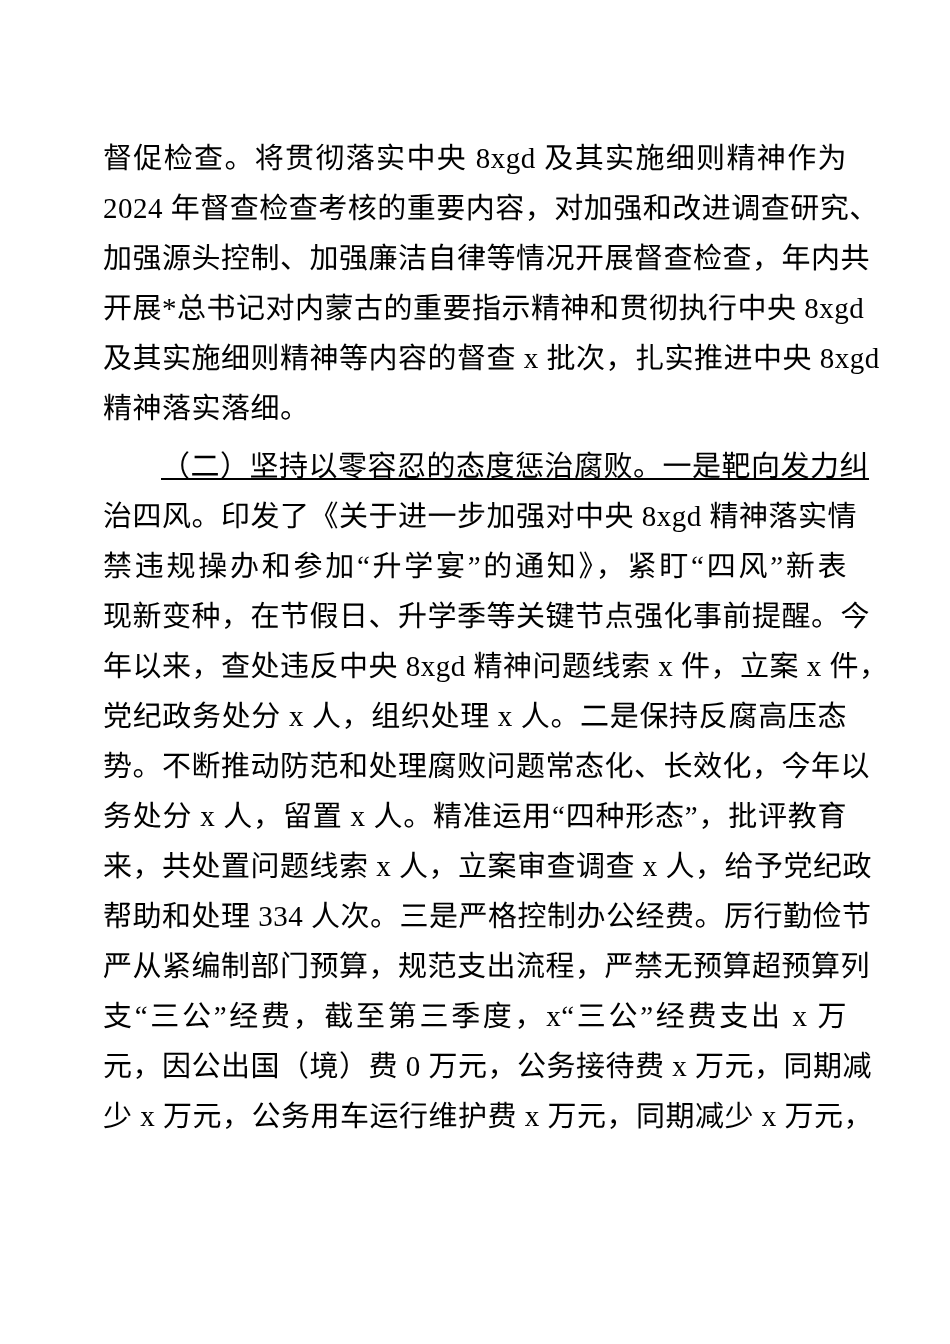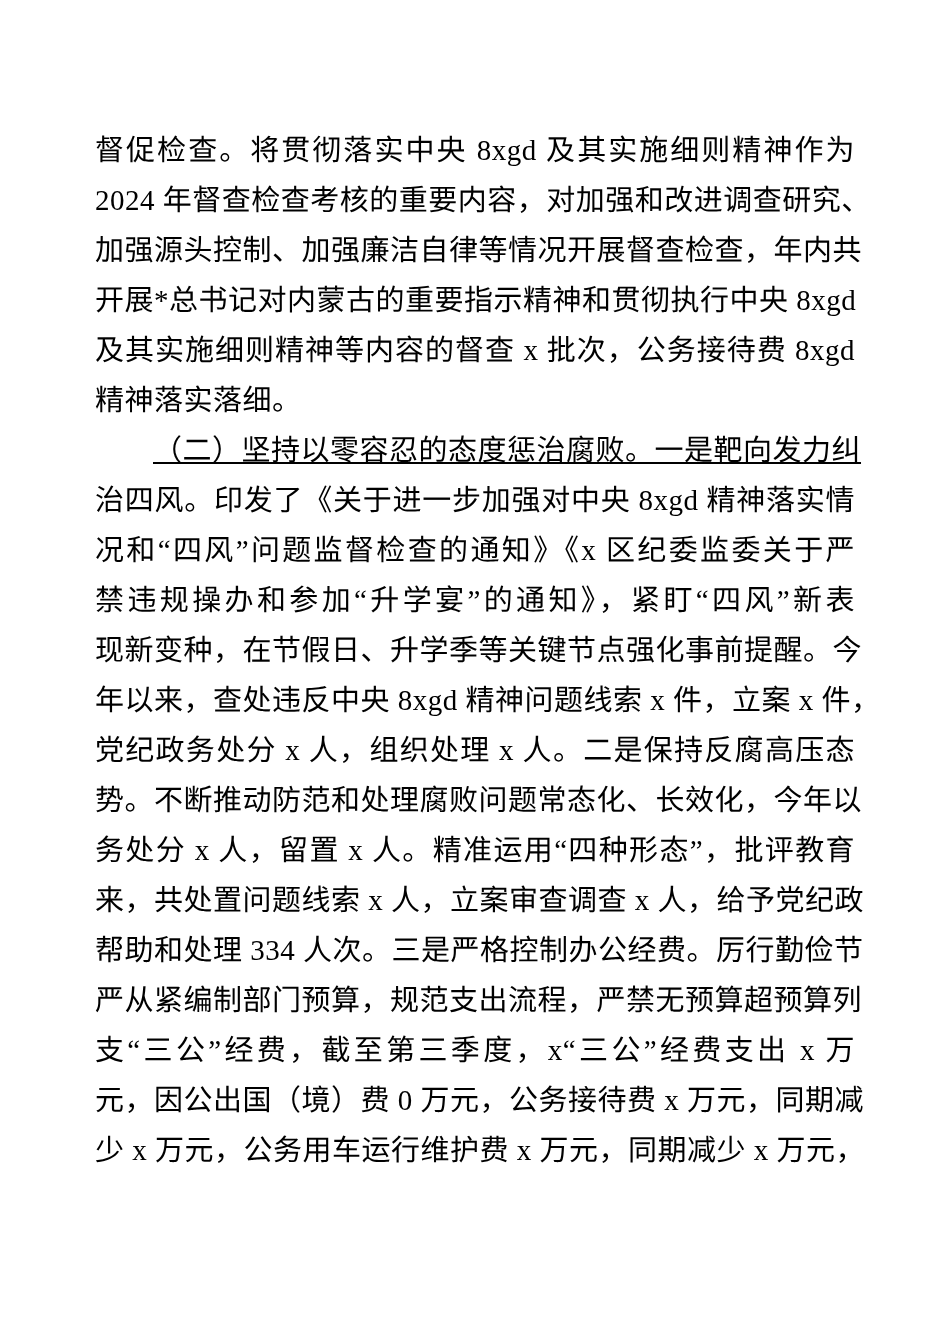--- a/index.html
+++ b/index.html
@@ -17,21 +17,21 @@
     box-sizing: border-box;
     padding: 125px 95px 0 95px;
     overflow: hidden;
     font-family: "Liberation Serif", "DejaVu Serif", serif;
     color: #000000;
   }
   .doc-body {
     width: 760px;
   }
   .paragraph {
-    margin: 0;
+    margin: 8px;
     padding: 0;
   }
   .line {
     font-size: 29px;
     line-height: 50px;
     height: 50px;
     white-space: nowrap;
     text-align: justify;
     
     text-align-last: justify;
@@ -49,27 +49,26 @@
 </head>
 <body>
 
 <div class="page">
   <div class="doc-body">
       <div class="paragraph">
         <div class="line">督促检查。将贯彻落实中央 8xgd 及其实施细则精神作为</div>
         <div class="line">2024 年督查检查考核的重要内容，对加强和改进调查研究、</div>
         <div class="line">加强源头控制、加强廉洁自律等情况开展督查检查，年内共</div>
         <div class="line">开展*总书记对内蒙古的重要指示精神和贯彻执行中央 8xgd</div>
-        <div class="line">及其实施细则精神等内容的督查 x 批次，公务接待费 8xgd</div>
+        <div class="line">及其实施细则精神等内容的督查 x 批次，扎实推进中央 8xgd</div>
         <div class="line para-last">精神落实落细。</div>
       </div>
       <div class="paragraph">
         <div class="line indent">（二）坚持以零容忍的态度惩治腐败。一是靶向发力纠</div>
         <div class="line">治四风。印发了《关于进一步加强对中央 8xgd 精神落实情</div>
-        <div class="line">况和“四风”问题监督检查的通知》《x 区纪委监委关于严</div>
         <div class="line">禁违规操办和参加“升学宴”的通知》，紧盯“四风”新表</div>
         <div class="line">现新变种，在节假日、升学季等关键节点强化事前提醒。今</div>
         <div class="line">年以来，查处违反中央 8xgd 精神问题线索 x 件，立案 x 件，</div>
         <div class="line">党纪政务处分 x 人，组织处理 x 人。二是保持反腐高压态</div>
         <div class="line">势。不断推动防范和处理腐败问题常态化、长效化，今年以</div>
         <div class="line">务处分 x 人，留置 x 人。精准运用“四种形态”，批评教育</div>
         <div class="line">来，共处置问题线索 x 人，立案审查调查 x 人，给予党纪政</div>
         <div class="line">帮助和处理 334 人次。三是严格控制办公经费。厉行勤俭节</div>
         <div class="line">严从紧编制部门预算，规范支出流程，严禁无预算超预算列</div>
         <div class="line">支“三公”经费，截至第三季度，x“三公”经费支出 x 万</div>

